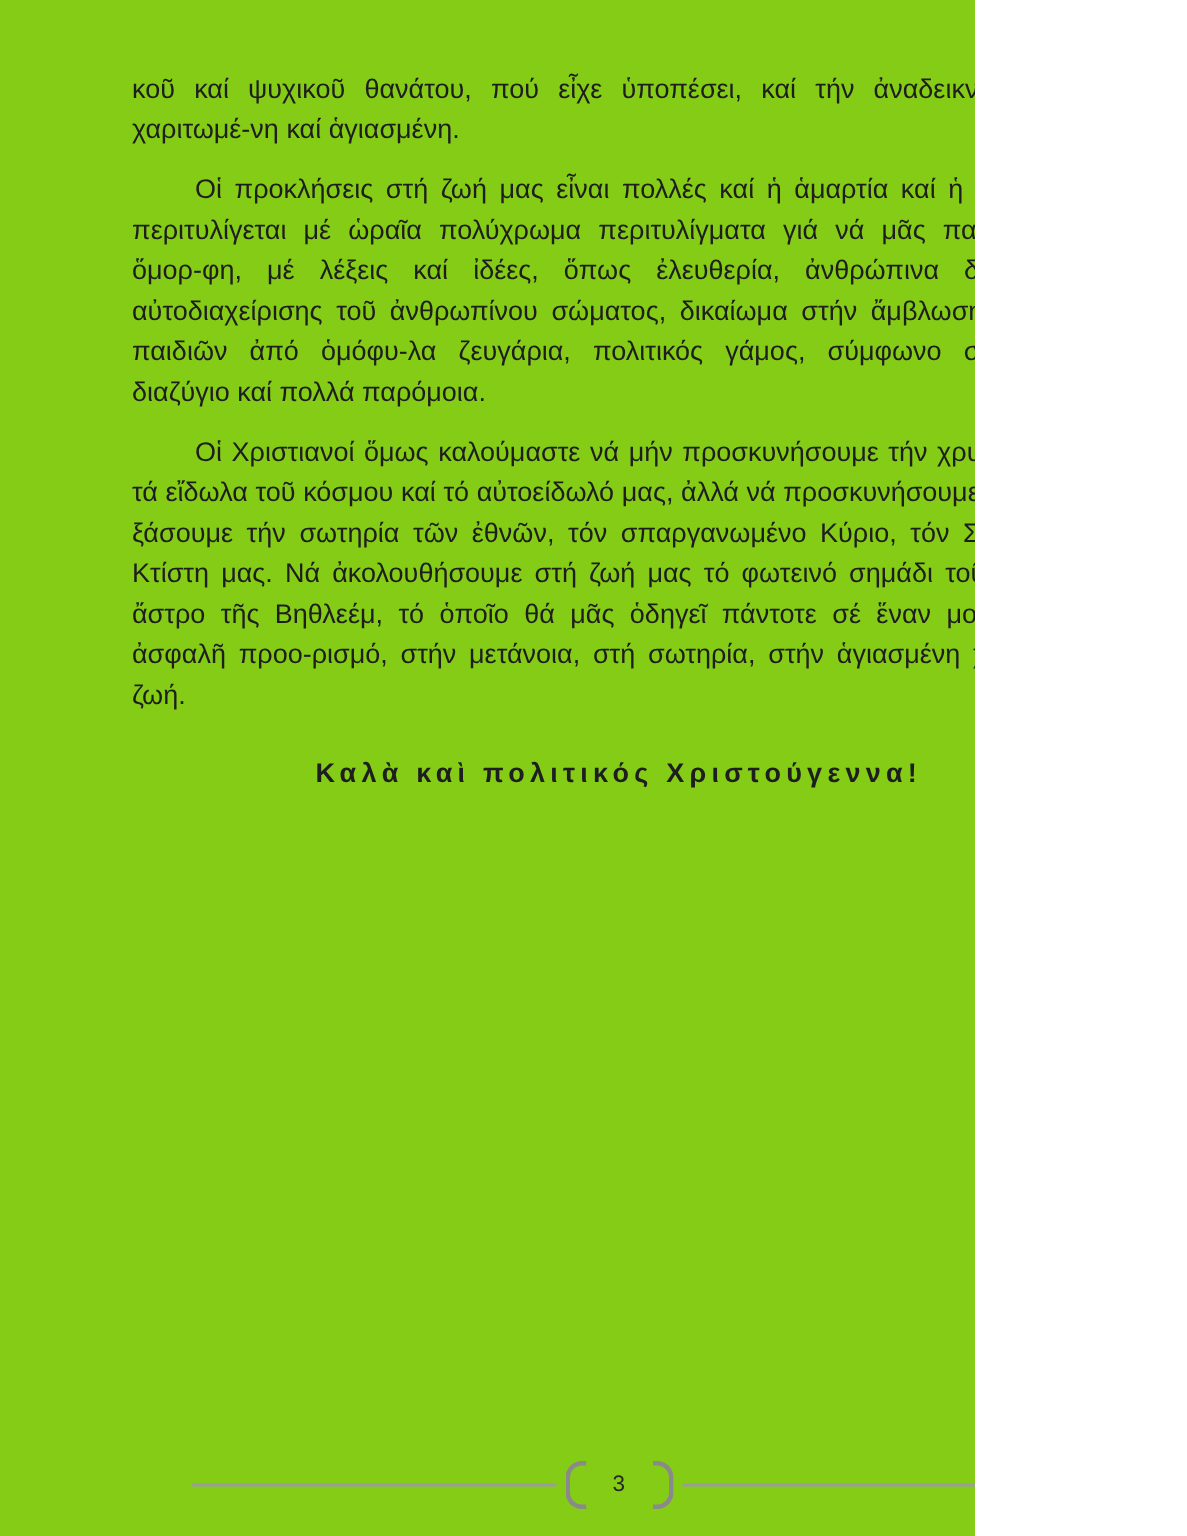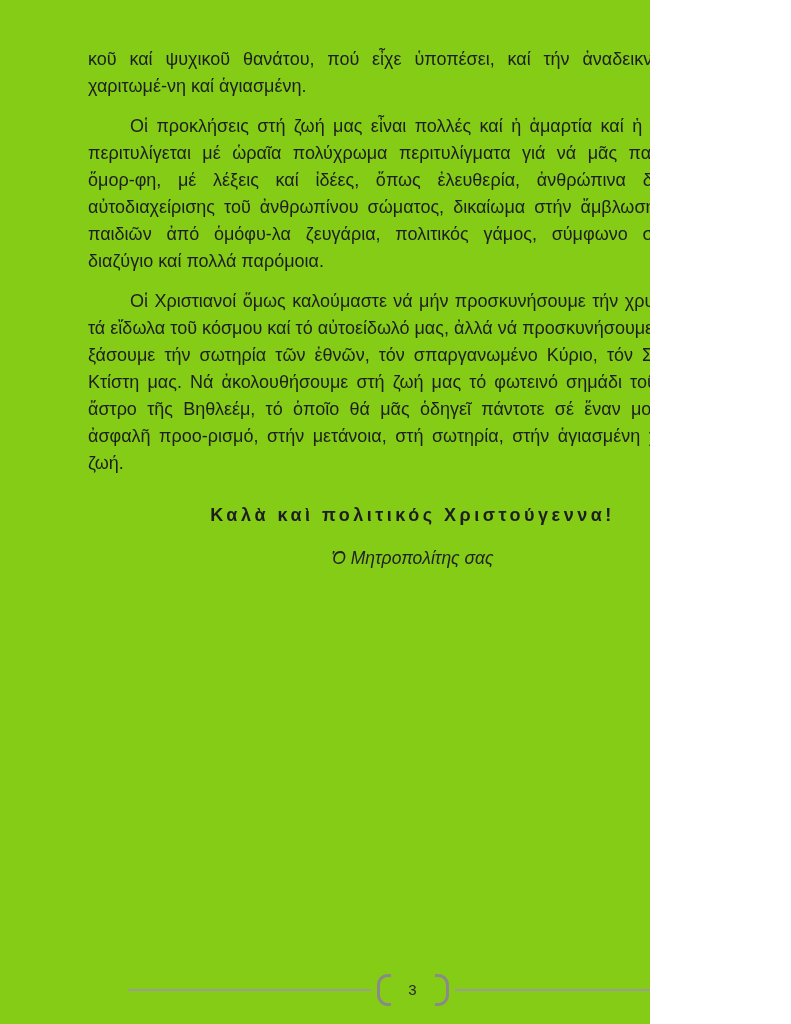--- a/index.html
+++ b/index.html
@@ -104,21 +104,20 @@
 <body>
 
 <div class="page">
 
   <div class="content">
     <p class="body-par">κοῦ καί ψυχικοῦ θανάτου, πού εἶχε ὑποπέσει, καί τήν ἀναδεικνύει ἔνθεη, χαριτωμέ-νη καί ἁγιασμένη.</p>
     <p class="body-par indent">Οἱ προκλήσεις στή ζωή μας εἶναι πολλές καί ἡ ἁμαρτία καί ἡ ἀποστασία περιτυλίγεται μέ ὡραῖα πολύχρωμα περιτυλίγματα γιά νά μᾶς παρουσιαστεῖ ὅμορ-φη, μέ λέξεις καί ἰδέες, ὅπως ἐλευθερία, ἀνθρώπινα δικαιώματα, αὐτοδιαχείρισης τοῦ ἀνθρωπίνου σώματος, δικαίωμα στήν ἄμβλωση, υἱοθεσία παιδιῶν ἀπό ὁμόφυ-λα ζευγάρια, πολιτικός γάμος, σύμφωνο συμβίωσης, διαζύγιο καί πολλά παρόμοια.</p>
     <p class="body-par indent">Οἱ Χριστιανοί ὅμως καλούμαστε νά μήν προσκυνήσουμε τήν χρυσή εἰκόνα, τά εἴδωλα τοῦ κόσμου καί τό αὐτοείδωλό μας, ἀλλά νά προσκυνήσουμε καί νά δο-ξάσουμε τήν σωτηρία τῶν ἐθνῶν, τόν σπαργανωμένο Κύριο, τόν Σωτῆρα καί Κτίστη μας. Νά ἀκολουθήσουμε στή ζωή μας τό φωτεινό σημάδι τοῦ Θεοῦ, τό ἄστρο τῆς Βηθλεέμ, τό ὁποῖο θά μᾶς ὁδηγεῖ πάντοτε σέ ἕναν μοναδικό καί ἀσφαλῆ προο-ρισμό, στήν μετάνοια, στή σωτηρία, στήν ἁγιασμένη χριστιανική ζωή.</p>
 
     <p class="greeting">Καλὰ καὶ πολιτικός Χριστούγεννα!</p>
-    <p class="signature">Ὁ Μητροπολίτης σας</p>
   </div>
 
   <div class="footer">
     <div class="rule"></div>
     <span class="bracket left"></span>
     <span class="pagenum">3</span>
     <span class="bracket right"></span>
     <div class="rule"></div>
   </div>
 

